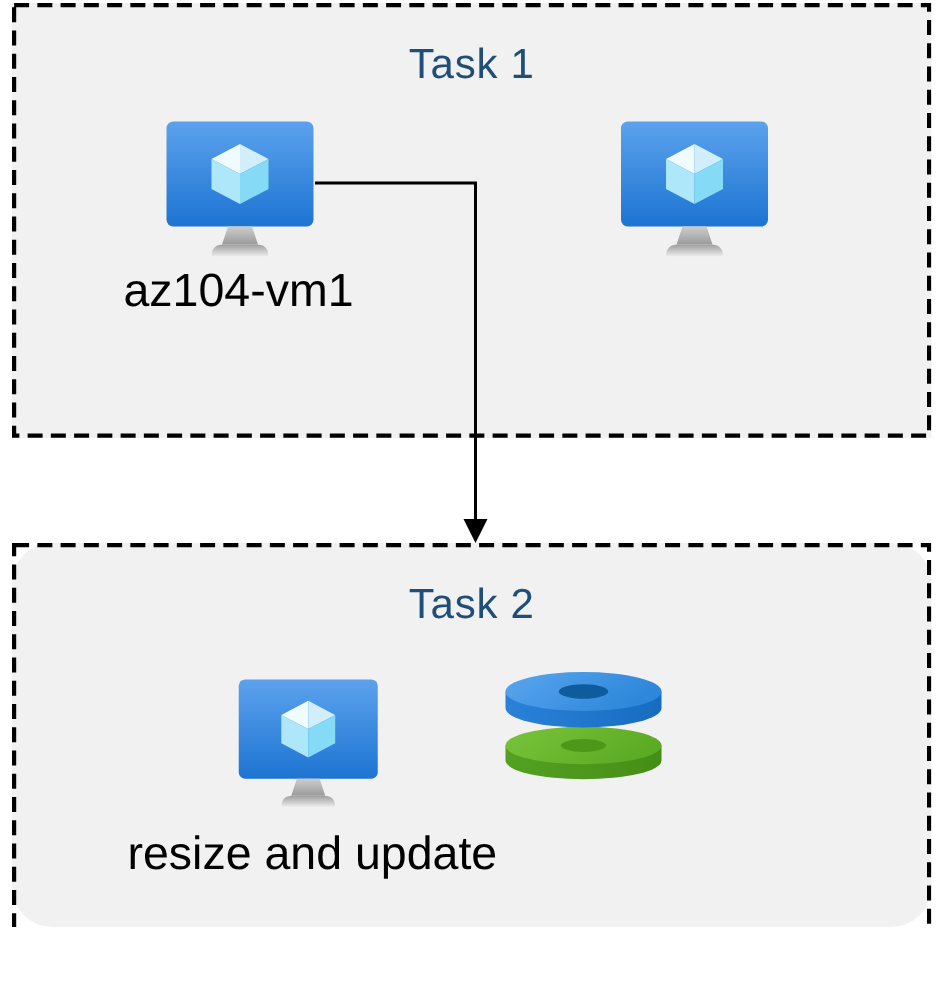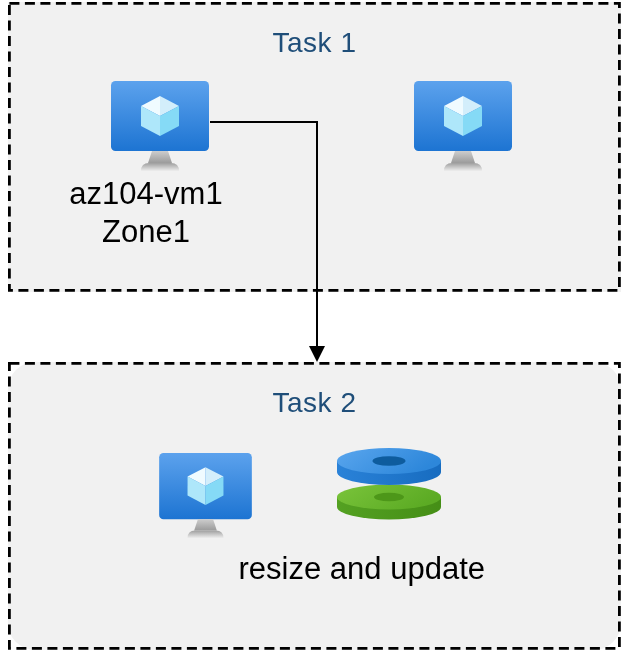--- a/index.html
+++ b/index.html
@@ -9,21 +9,21 @@
     background: #ffffff;
     font-family: "Liberation Sans", sans-serif;
     overflow: hidden;
   }
   .task-box {
     position: absolute;
     left: 8px; width: 613px;
     background: #f1f1f1;
   }
   #task1-box { top: 2px; height: 290px; }
-  #task2-box { top: 362px; height: 288px; border-radius: 27px; }
+  #task2-box { top: 362px; height: 256px; border-radius: 27px; }
   .border-svg {
     position: absolute; left: 0; top: 0;
     width: 100%; height: 100%;
     pointer-events: none;
   }
   .task-title {
     position: absolute;
     top: 22px; left: 0; width: 100%;
     text-align: center;
     font-size: 28px; line-height: 38px;
@@ -35,21 +35,21 @@
   .vm-label {
     position: absolute;
     width: 250px;
     text-align: center;
     font-size: 31px; line-height: 38px;
     color: #000000;
   }
   .caption {
     position: absolute;
     width: 400px;
-    text-align: right;
+    text-align: left;
     font-size: 31px;
     color: #000000;
   }
   #connector-svg {
     position: absolute; left: 0; top: 0;
     width: 628px; height: 654px;
     pointer-events: none;
   }
   .defs-holder { position: absolute; width: 0; height: 0; }
 </style>
@@ -114,23 +114,22 @@
     <svg class="border-svg">
       <rect x="1.4" y="1.4" width="610" height="287" fill="none" stroke="#000000" stroke-width="2.8" stroke-dasharray="10 5.5"></rect>
     </svg>
     <div class="task-title">Task 1</div>
 
     <div class="vm-group" style="left:102px; top:78px;">
       <svg class="vm-svg" width="100" height="92" viewBox="0 0 100 92">
           <use href="#vm-icon"></use>
         </svg>
     </div>
-    <div class="vm-label" style="left:13px; top:173px;">
+    <div class="vm-label" style="left:26px; top:173px;">
       <div>az104-vm1</div>
-      <div>Zone1</div>
     </div>
 
     <div class="vm-group" style="left:405px; top:78px;">
       <svg class="vm-svg" width="100" height="92" viewBox="0 0 100 92">
           <use href="#vm-icon"></use>
         </svg>
     </div>
     <div class="vm-label" style="left:331px; top:173px;">
     </div>
   </div>

